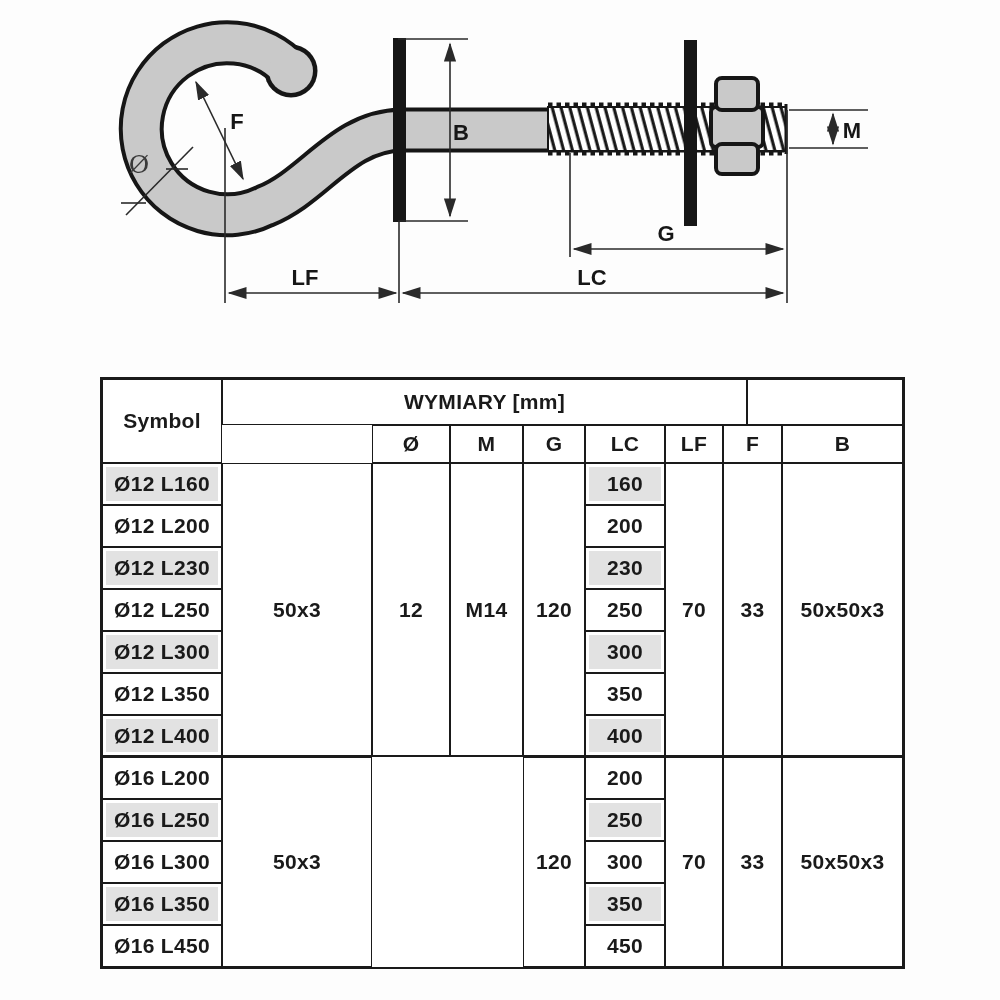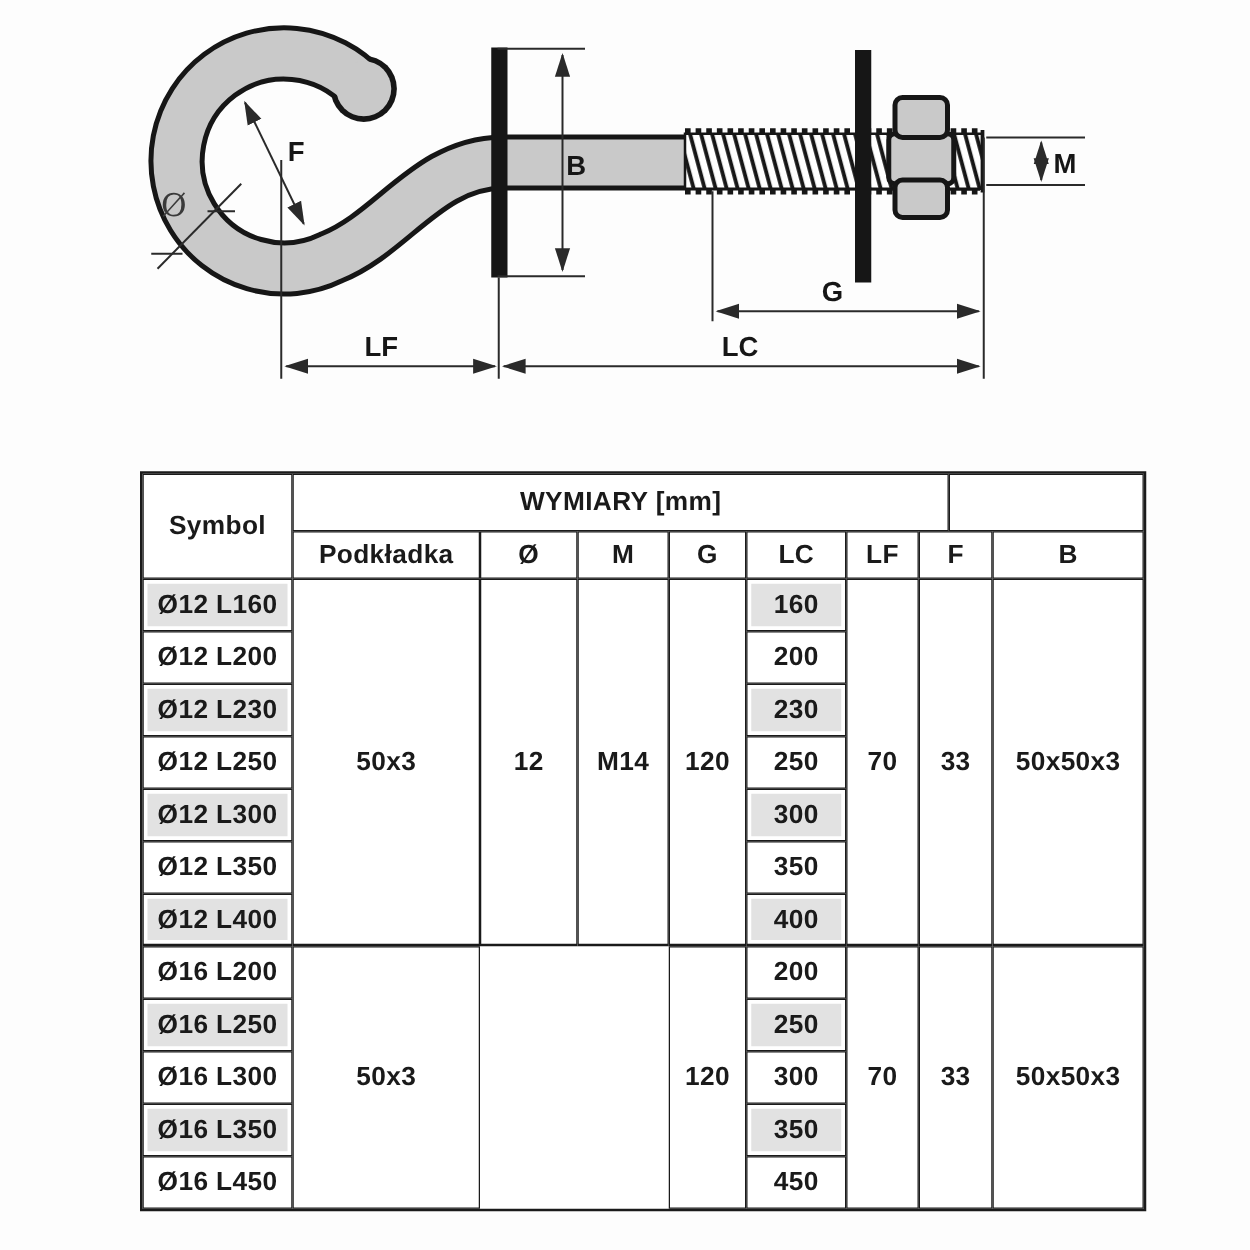--- a/index.html
+++ b/index.html
@@ -5,21 +5,21 @@
   html,body{margin:0;padding:0;background:#fff;}
   .canvas{position:relative;width:1000px;height:1000px;background:#fdfdfd;overflow:hidden;
           font-family:"Liberation Sans", sans-serif;}
   svg{position:absolute;left:0;top:0;}
   .dimlabel{font-family:"Liberation Sans", sans-serif;font-weight:700;font-size:22px;fill:#161616;}
   .dialabel{font-family:"DejaVu Serif", serif;font-weight:400;font-size:25px;fill:#3a3a3a;}
 
   .spec-table{position:absolute;left:100px;top:377px;display:grid;
     grid-template-columns:120px 150px 78px 73px 62px 80px 58px 24px 35px 121px;
     grid-template-rows:46px 38px repeat(12,42px);
-    border:2px solid #1a1a1a;background:#fff;color:#1a1a1a;font-weight:700;margin-left:12px;}
+    border:2px solid #1a1a1a;background:#fff;color:#1a1a1a;font-weight:700;}
   .c{border:1px solid #1a1a1a;display:flex;align-items:center;justify-content:center;
      font-size:21px;letter-spacing:.3px;}
   .inner{flex:1;align-self:stretch;margin:3px;display:flex;align-items:center;justify-content:center;}
   .shaded{background:#e2e2e2;text-align:center;}
   .sb{border-bottom-width:2px;}
 </style>
 </head>
 <body>
 
 <div class="canvas">
@@ -91,21 +91,20 @@
     <text class="dimlabel" x="305" y="285" text-anchor="middle">LF</text>
     <text class="dimlabel" x="592" y="285" text-anchor="middle">LC</text>
   </svg>
 
   <div class="spec-table">
 
     <div class="c" style="grid-column:1;grid-row:1/3">Symbol</div>
     <div class="c" style="grid-column:2/9;grid-row:1">WYMIARY [mm]</div>
     <div class="c" style="grid-column:9/11;grid-row:1"></div>
 
-    <div class="c" style="grid-column:2;grid-row:2">Podkładka</div>
     <div class="c" style="grid-column:3;grid-row:2">Ø</div>
     <div class="c" style="grid-column:4;grid-row:2">M</div>
     <div class="c" style="grid-column:5;grid-row:2">G</div>
     <div class="c" style="grid-column:6;grid-row:2">LC</div>
     <div class="c" style="grid-column:7;grid-row:2">LF</div>
     <div class="c" style="grid-column:8/10;grid-row:2">F</div>
     <div class="c" style="grid-column:10;grid-row:2">B</div>
 
     <div class="c" style="grid-column:1;grid-row:3">
         <div class="inner shaded">Ø12 L160</div>

